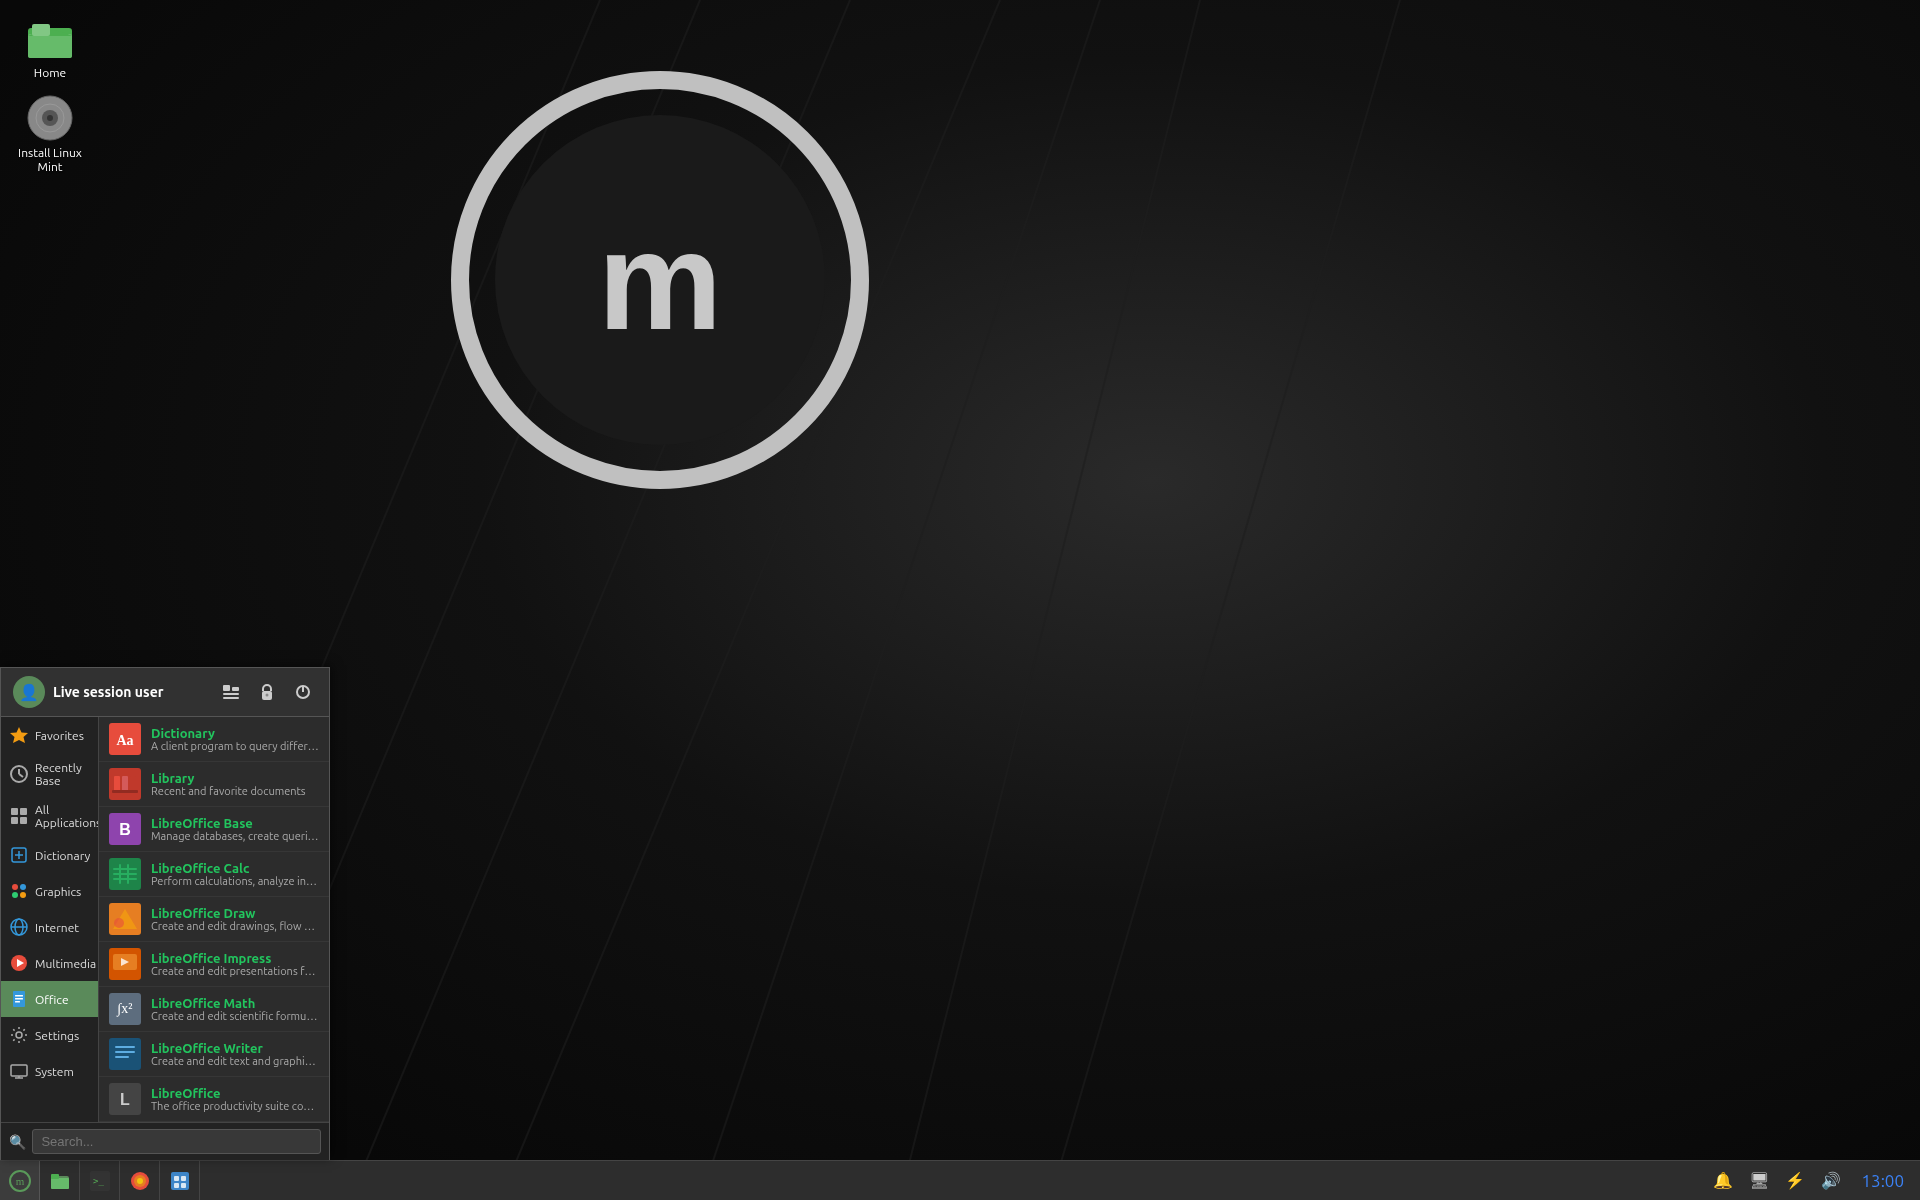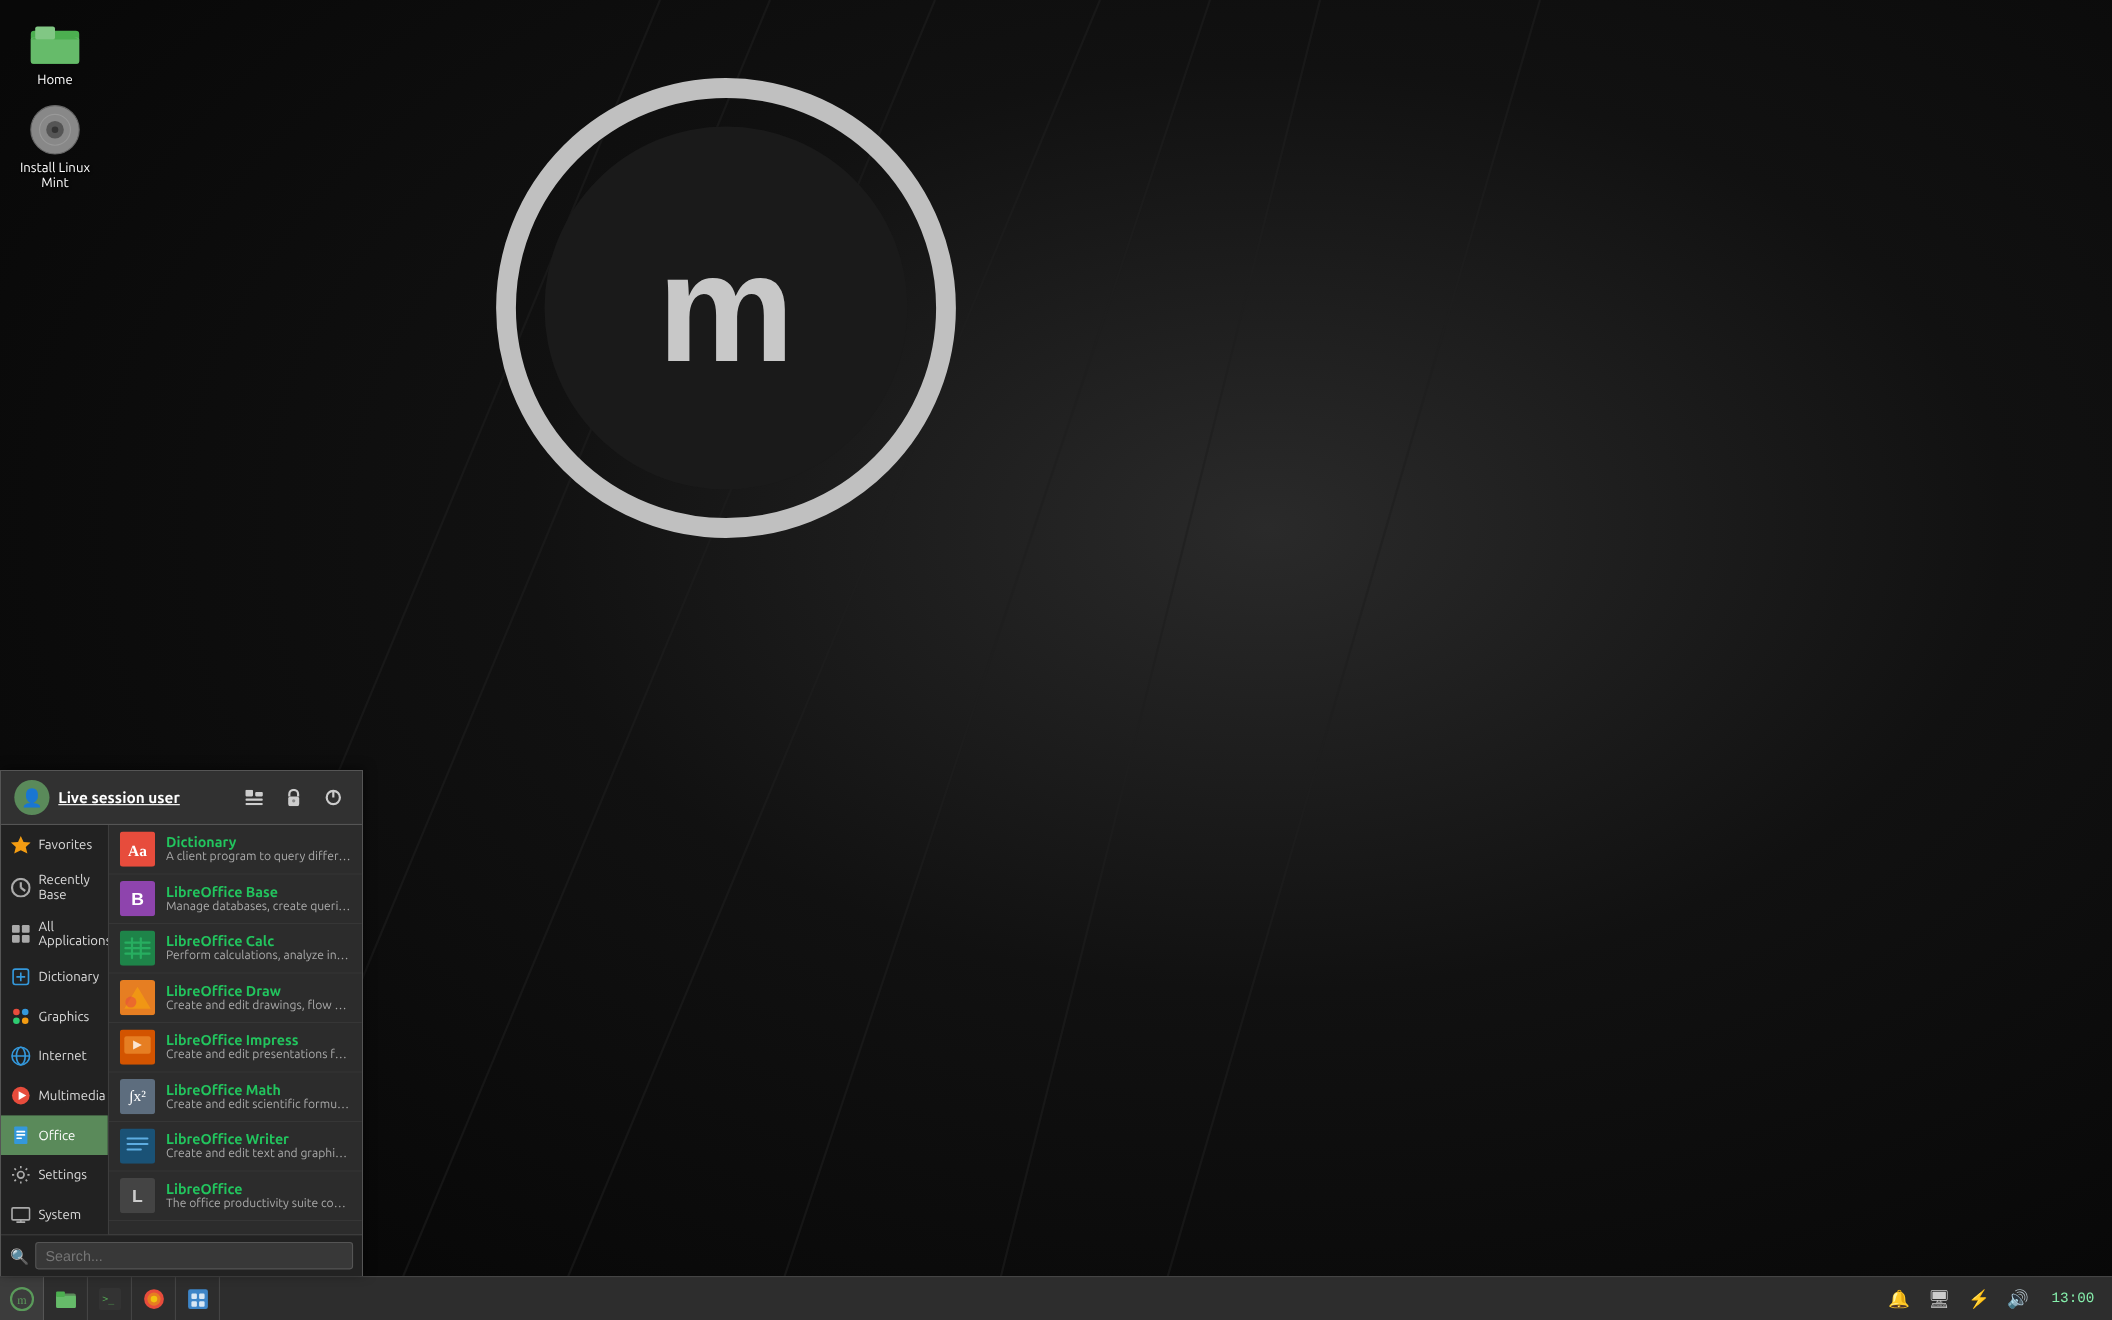--- a/index.html
+++ b/index.html
@@ -98,25 +98,24 @@
     }
 
     .tray-icon {
       color: #ccc;
       font-size: 16px;
       cursor: pointer;
       padding: 2px 4px;
     }
 
     #clock {
-      color: #86efac;
-      font-size: 13px;
+      color: #3b82f6;
+      font-size: 17px;
       padding: 0 8px;
       cursor: pointer;
-      font-family: Liberation Mono, monospace;
     }
 
     
     #start-menu {
       position: absolute;
       bottom: 40px;
       left: 0;
       width: 330px;
       background: rgba(40, 40, 40, 0.97);
       border: 1px solid #555;
@@ -147,21 +146,20 @@
       justify-content: center;
       color: white;
       font-size: 16px;
     }
 
     #user-name {
       flex: 1;
       color: white;
       font-size: 14px;
       font-weight: bold;
-      text-decoration: underline;
     }
 
     .header-action-btn {
       width: 28px;
       height: 28px;
       display: flex;
       align-items: center;
       justify-content: center;
       cursor: pointer;
       border-radius: 3px;
@@ -493,20 +491,35 @@
             </svg>
     </div>
     <div class="app-info">
       <div class="app-name">Dictionary</div>
       <div class="app-desc">A client program to query different dic...</div>
     </div>
   </div>
         <div class="app-item">
     <div class="app-icon">
       <svg width="32" height="32" viewBox="0 0 32 32" xmlns="http://www.w3.org/2000/svg">
+              <rect width="32" height="32" rx="3" fill="#c0392b"></rect>
+              <rect x="5" y="8" width="6" height="16" rx="1" fill="#e74c3c"></rect>
+              <rect x="13" y="8" width="6" height="16" rx="1" fill="#d45a5a"></rect>
+              <rect x="21" y="8" width="6" height="16" rx="1" fill="#c0392b"></rect>
+              <rect x="3" y="22" width="26" height="3" rx="1" fill="#922b21"></rect>
+            </svg>
+    </div>
+    <div class="app-info">
+      <div class="app-name">Library</div>
+      <div class="app-desc">Recent and favorite documents</div>
+    </div>
+  </div>
+        <div class="app-item">
+    <div class="app-icon">
+      <svg width="32" height="32" viewBox="0 0 32 32" xmlns="http://www.w3.org/2000/svg">
               <rect width="32" height="32" rx="3" fill="#8e44ad"></rect>
               <text x="16" y="22" text-anchor="middle" font-size="16" font-weight="bold" fill="white" font-family="sans-serif">B</text>
             </svg>
     </div>
     <div class="app-info">
       <div class="app-name">LibreOffice Base</div>
       <div class="app-desc">Manage databases, create queries and ...</div>
     </div>
   </div>
         <div class="app-item">

